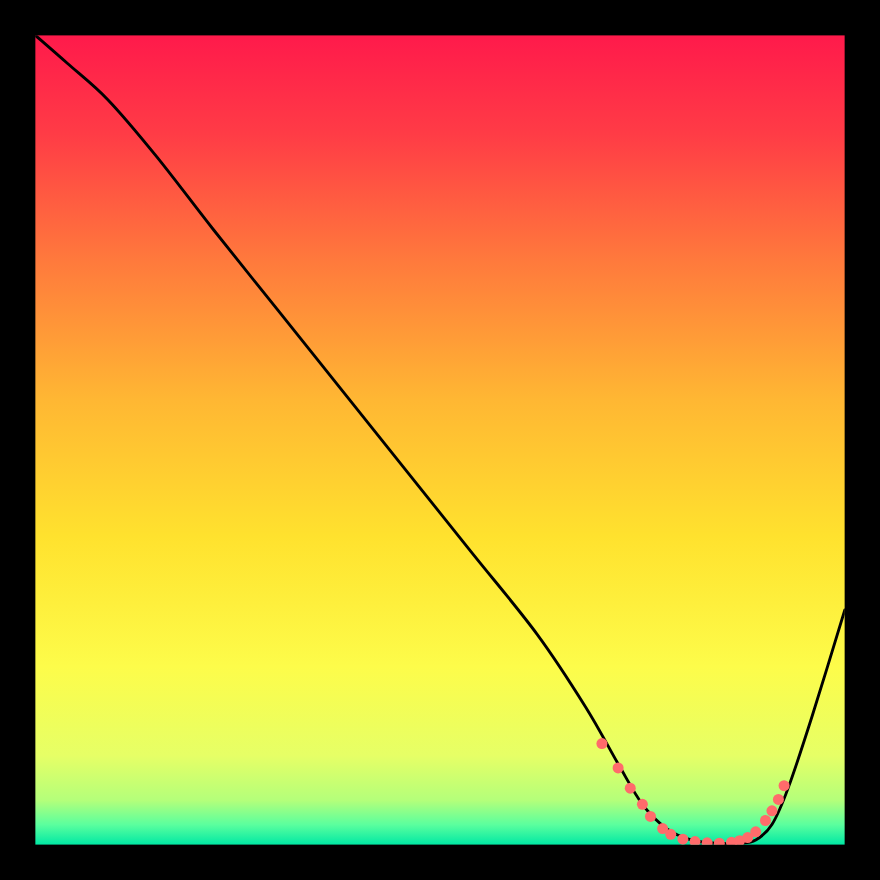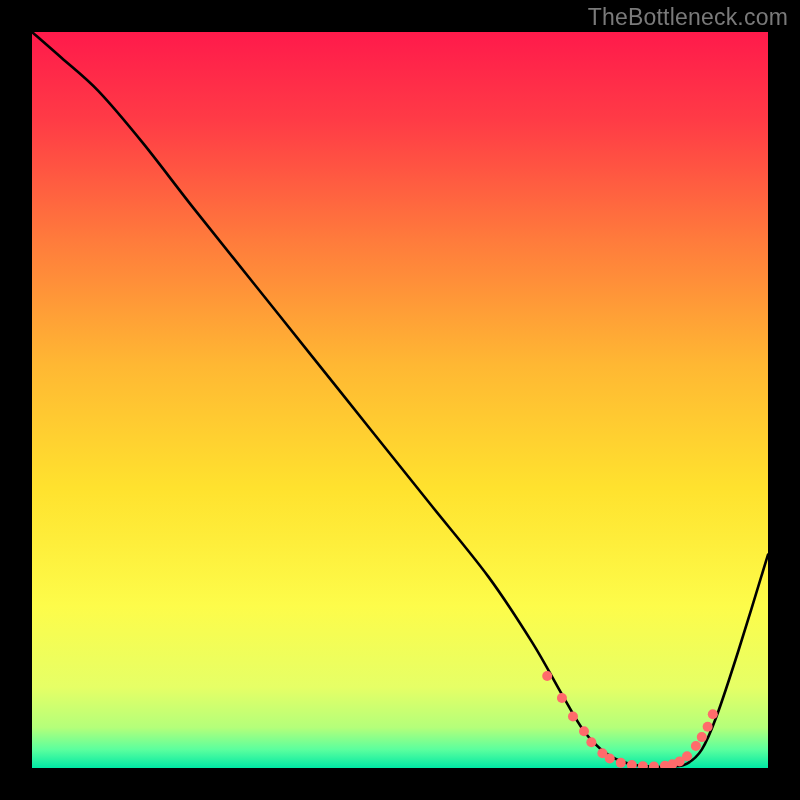--- a/index.html
+++ b/index.html
@@ -37,21 +37,20 @@
   .plot-area svg {
     width: 100%;
     height: 100%;
     display: block;
   }
 </style>
 </head>
 <body>
 
 <div class="frame">
-  <div class="watermark">TheBottleneck.com</div>
   <div class="plot-area">
     <svg id="chart-svg" viewBox="0 0 736 736" preserveAspectRatio="none">
         <defs>
           <linearGradient id="bg-grad" x1="0" y1="0" x2="0" y2="1">
             <stop offset="0.00%" stop-color="#ff1a4b"></stop>
             <stop offset="12.00%" stop-color="#ff3b46"></stop>
             <stop offset="28.00%" stop-color="#ff7a3c"></stop>
             <stop offset="45.00%" stop-color="#ffb733"></stop>
             <stop offset="62.00%" stop-color="#ffe22e"></stop>
             <stop offset="78.00%" stop-color="#fdfc4a"></stop>

